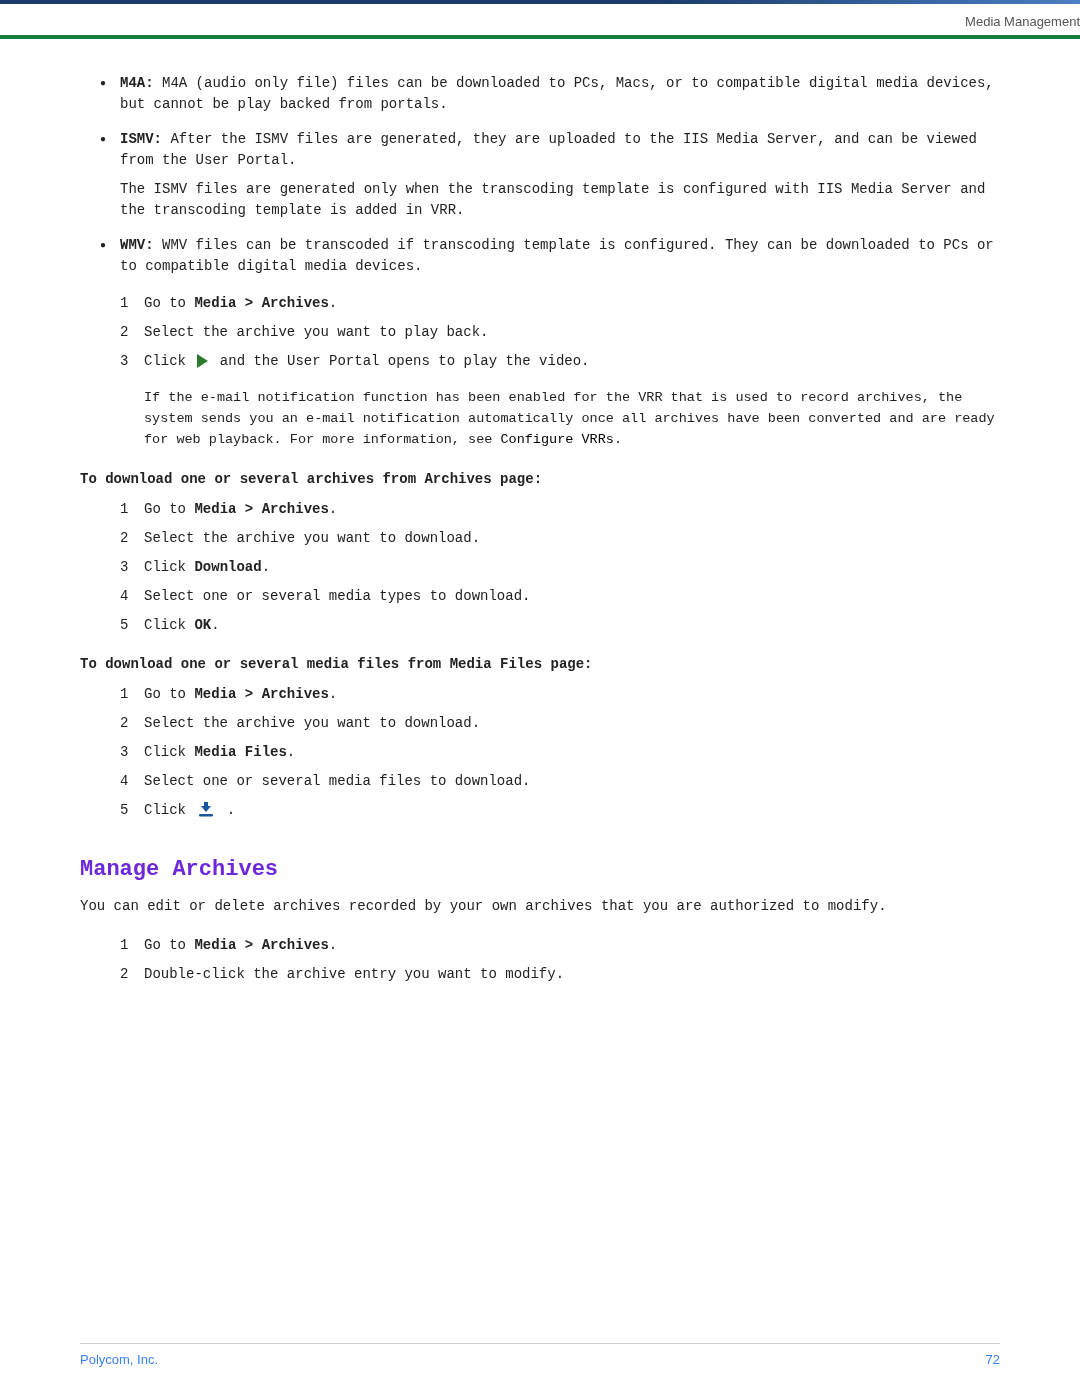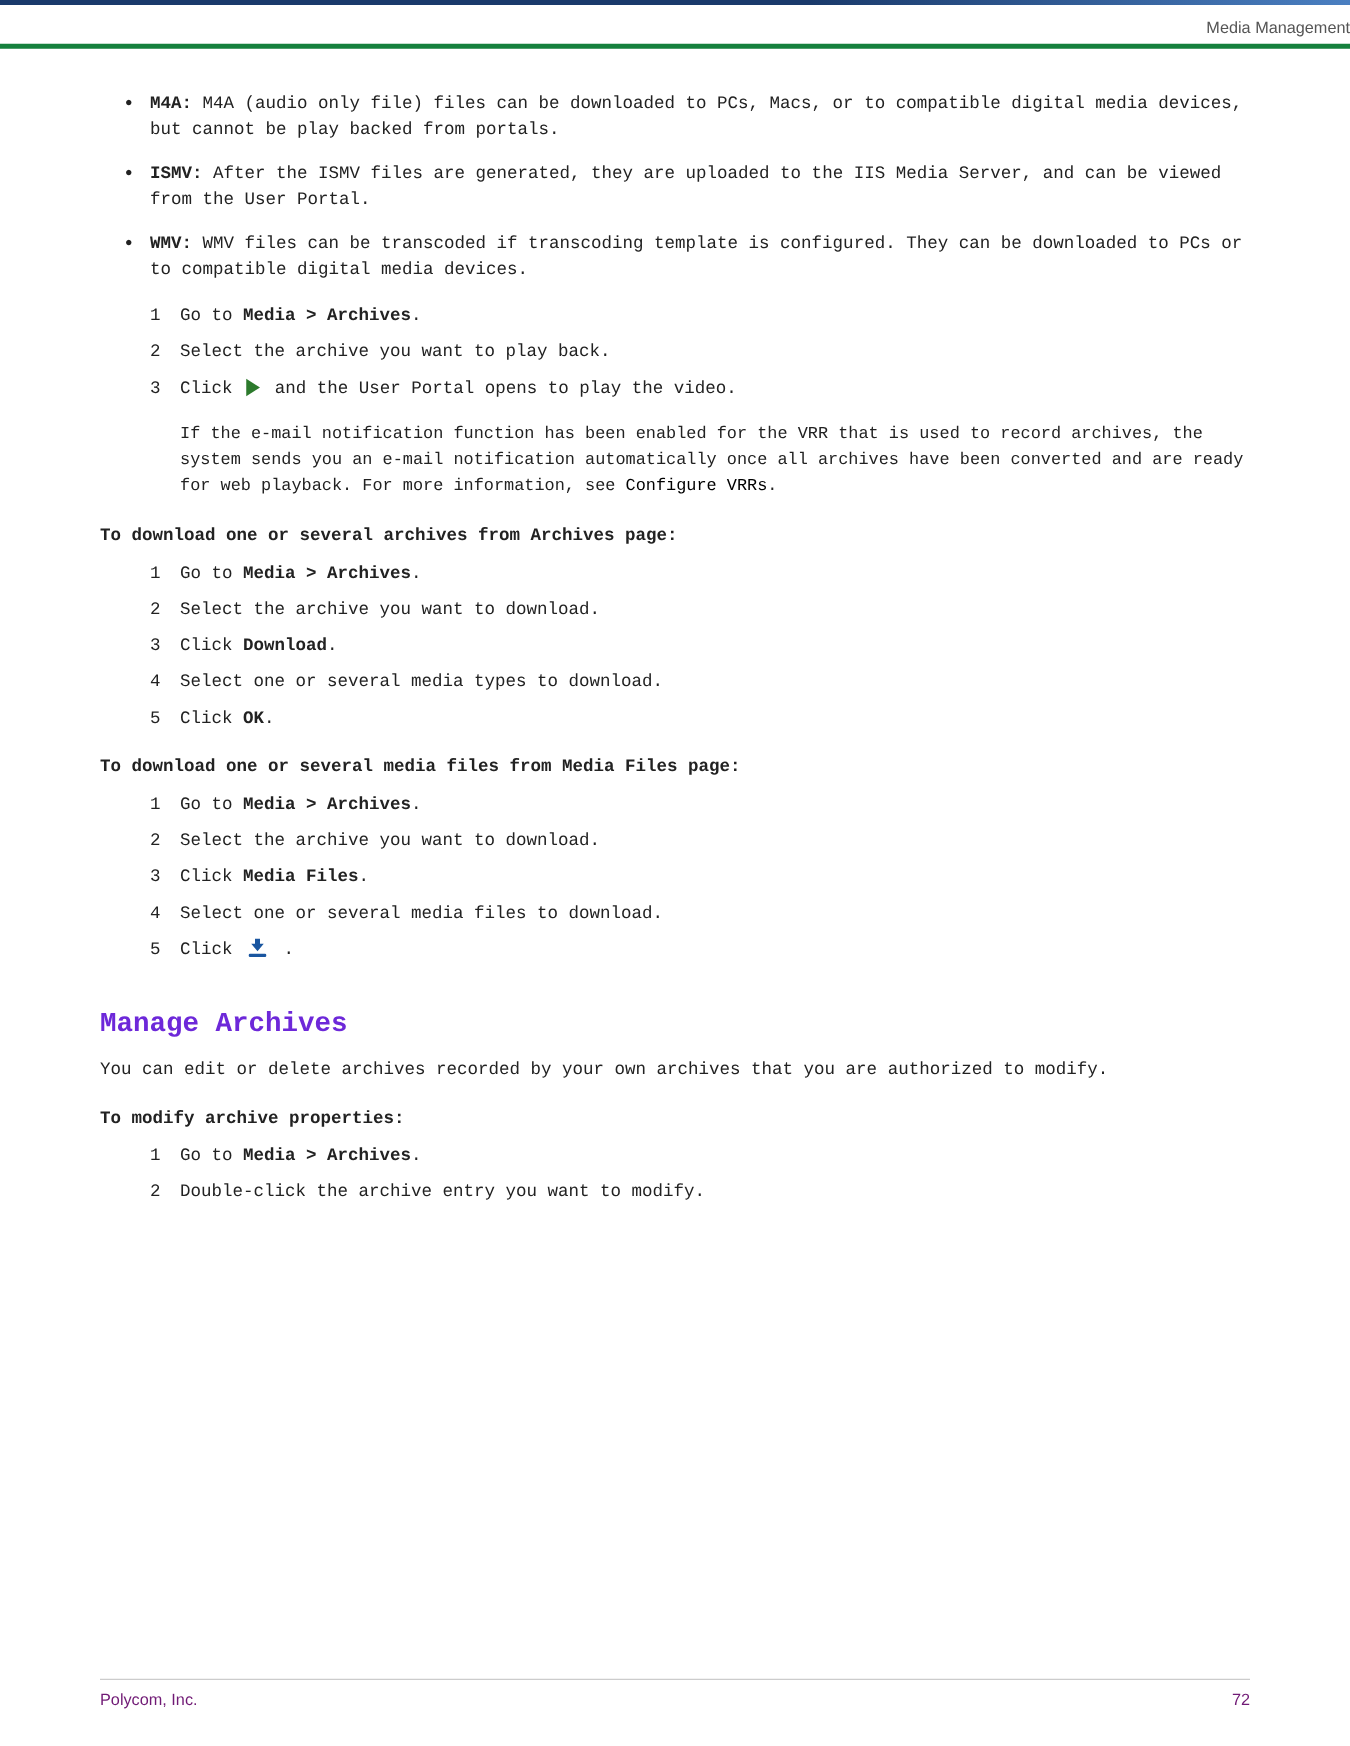--- a/index.html
+++ b/index.html
@@ -141,21 +141,21 @@
     }
 
     .page-footer {
       position: absolute;
       bottom: 30px;
       left: 80px;
       right: 80px;
       display: flex;
       justify-content: space-between;
       font-size: 13px;
-      color: #701a75;
+      color: #3b82f6;
       border-top: 1px solid #ccc;
       padding-top: 8px;
     }
 
     .top-accent {
       height: 4px;
       background: linear-gradient(to right, #1a3a6b 60%, #4a7fc1 100%);
       margin-bottom: 2px;
     }
   </style>
@@ -171,20 +171,21 @@
   <div class="content-area">
 
     <ul class="bullet-list">
       <li>
         <span class="term">M4A:</span>
         <span> M4A (audio only file) files can be downloaded to PCs, Macs, or to compatible digital media devices, but cannot be play backed from portals.</span>
       </li>
       <li>
         <span class="term">ISMV:</span>
         <span> After the ISMV files are generated, they are uploaded to the IIS Media Server, and can be viewed from the User Portal.</span>
+        <div style="margin-top: 8px;">The ISMV files are generated only when the transcoding template is configured with IIS Media Server and the transcoding template is added in VRR.</div>
       </li>
       <li>
         <span class="term">WMV:</span>
         <span> WMV files can be transcoded if transcoding template is configured. They can be downloaded to PCs or to compatible digital media devices.</span>
       </li>
     </ul>
 
     <ol class="numbered-list">
       <li>
         <span class="num">1</span>
@@ -254,21 +255,20 @@
             <polygon points="9,11 4,5 7,5 7,1 11,1 11,5 14,5" fill="#1a56a0"></polygon>
           </svg>
         </span>
         <span> .</span>
       </li>
     </ol>
 
     <h2 class="main-section-title">Manage Archives</h2>
     <p class="section-desc">You can edit or delete archives recorded by your own archives that you are authorized to modify.</p>
 
-    <div class="section-heading">To modify archive properties:</div>
     <ol class="numbered-list">
       <li>
         <span class="num">1</span>
         Go to <span class="bold">Media &gt; Archives</span>.
       </li>
       <li>
         <span class="num">2</span>
         Double-click the archive entry you want to modify.
       </li>
     </ol>

